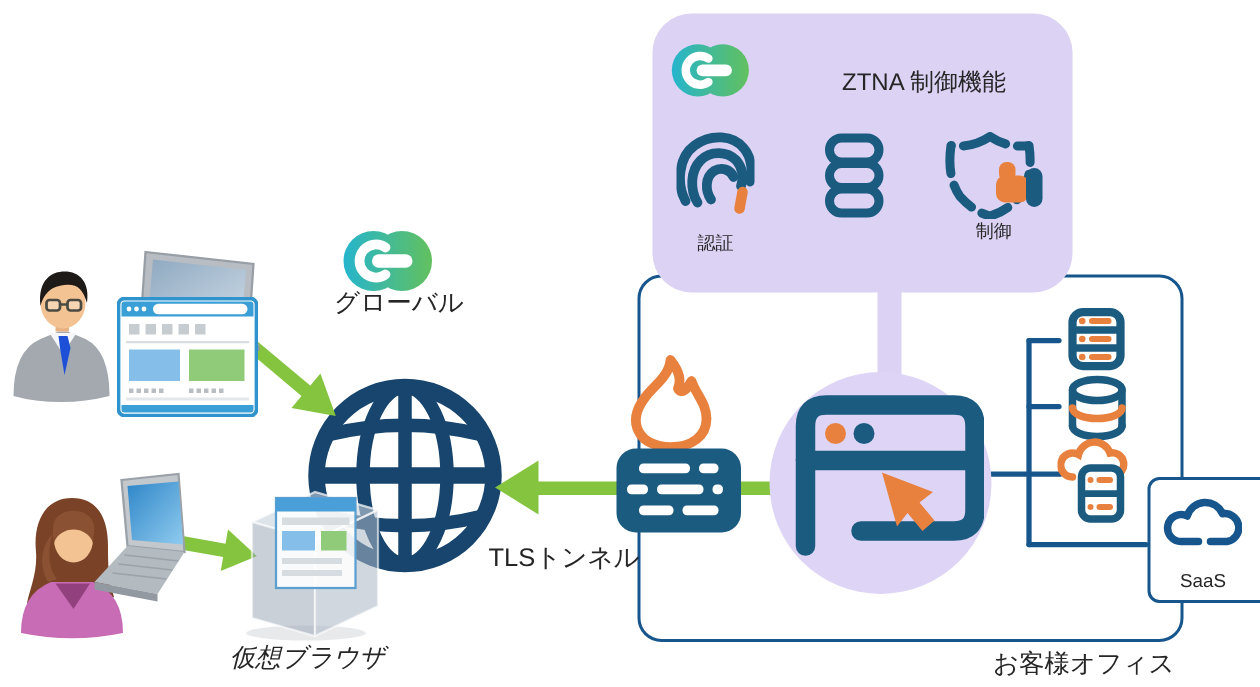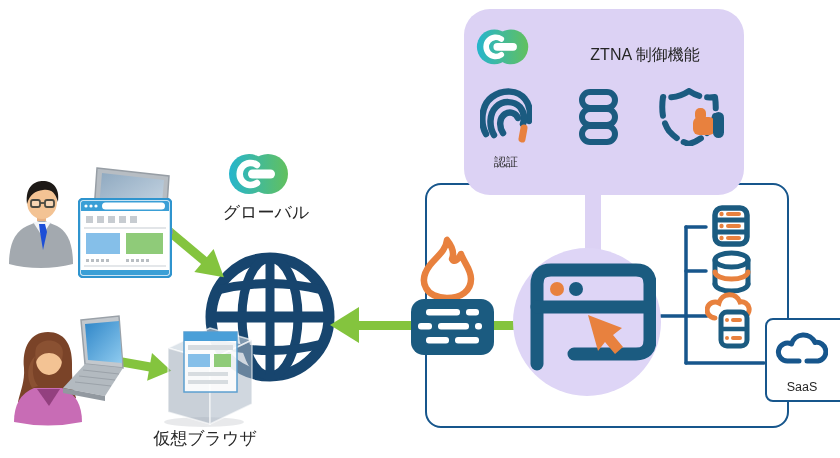--- a/index.html
+++ b/index.html
@@ -1,29 +1,29 @@
 <!DOCTYPE html>
 <html><head>
 <meta charset="utf-8">
 <style>
   html,body{margin:0;padding:0;background:#fff;}
   .stage{position:relative;width:840px;height:458px;background:#fff;overflow:hidden;
          font-family:"Liberation Sans","DejaVu Sans",sans-serif;color:#262626;}
   .abs{position:absolute;}
   .office-box{left:425px;top:183px;width:360px;height:241px;border:2.5px solid #17568C;border-radius:16px;}
-  .ztna-panel{left:464px;top:9px;width:280px;height:186px;background:#DCD2F4;border-radius:26px;}
+  .ztna-panel{left:435px;top:9px;width:280px;height:186px;background:#DCD2F4;border-radius:26px;}
   .ztna-title{left:86px;top:36px;width:190px;text-align:center;font-size:16px;}
   .ztna-label{position:absolute;text-align:center;font-size:12px;line-height:19px;}
   .purple-connector{left:585px;top:190px;width:16px;height:64px;background:#DCD2F4;}
   .gw-circle{left:513px;top:248px;width:148px;height:148px;border-radius:50%;background:#DED5F6;}
   .saas-box{left:765px;top:318px;width:70px;height:80px;background:#fff;border:2.5px solid #17568C;border-radius:8px;padding-left:20px;}
   .saas-label{left:0;top:60px;width:70px;text-align:center;font-size:12.5px;}
   .lbl{font-size:17px;text-align:center;}
-  .pops-label{left:196px;top:201px;width:140px;line-height:24px;}
-  .vb-label{left:145px;top:427px;width:120px;}
+  .pops-label{left:196px;top:190px;width:140px;line-height:24px;}
+  .vb-label{left:145px;top:427px;width:120px;font-style:italic;}
   .tls-label{left:320px;top:360px;width:112px;}
   .gw-label{left:517px;top:397px;width:150px;}
   .office-label{left:655px;top:431px;width:135px;}
   svg{display:block;}
 </style>
 </head>
 <body>
 
 <div class="stage">
 
@@ -73,20 +73,21 @@
 
     <svg class="abs" style="left:191px;top:79px" width="72" height="58" viewBox="0 0 72 58">
       <path d="M34,3 Q22,11 8,9 Q5,30 14,43 Q23,53 34,56 Q45,53 54,43 Q63,30 60,9 Q46,11 34,3 Z" stroke="#1B5B80" stroke-width="6" fill="none" stroke-dasharray="19 8" stroke-linecap="round" stroke-linejoin="round"></path>
       <rect x="40" y="20" width="11" height="13" rx="5" fill="#E8813E"></rect>
       <rect x="38" y="29" width="22" height="18" rx="6" fill="#E8813E"></rect>
       <rect x="58" y="24" width="11" height="26" rx="5.5" fill="#1B5B80"></rect>
     </svg>
 
     <div class="ztna-label" style="left:0;top:144px;width:84px">認証</div>
     <div class="ztna-label" style="left:180px;top:136px;width:95px">
+      <div>制御</div>
     </div>
   </div>
 
   <div class="abs purple-connector"></div>
 
   <svg class="abs" style="left:228px;top:146px" width="62" height="54" viewBox="0 0 62 54">
     <defs>
         <linearGradient id="sg2" x1="2" y1="28" x2="60" y2="28" gradientUnits="userSpaceOnUse">
       <stop offset="0" stop-color="#27B5CB"></stop>
           <stop offset="1" stop-color="#62C05E"></stop>
@@ -285,14 +286,16 @@
       <rect x="26" y="16" width="53" height="9" fill="#4A9FD8"></rect>
       <rect x="30" y="29" width="45" height="5" fill="#D7DCE0"></rect>
       <rect x="30" y="38" width="22" height="13" fill="#85BFE9"></rect>
       <rect x="56" y="38" width="17" height="13" fill="#8FCB79"></rect>
       <rect x="30" y="56" width="40" height="4" fill="#D7DCE0"></rect>
       <rect x="30" y="64" width="40" height="4" fill="#D7DCE0"></rect>
     </g>
   </svg>
 
   <div class="abs lbl vb-label">仮想ブラウザ</div>
+  <div class="abs lbl tls-label">TLSトンネル</div>
+  <div class="abs lbl office-label">お客様オフィス</div>
 
 </div>
 
 </body></html>

